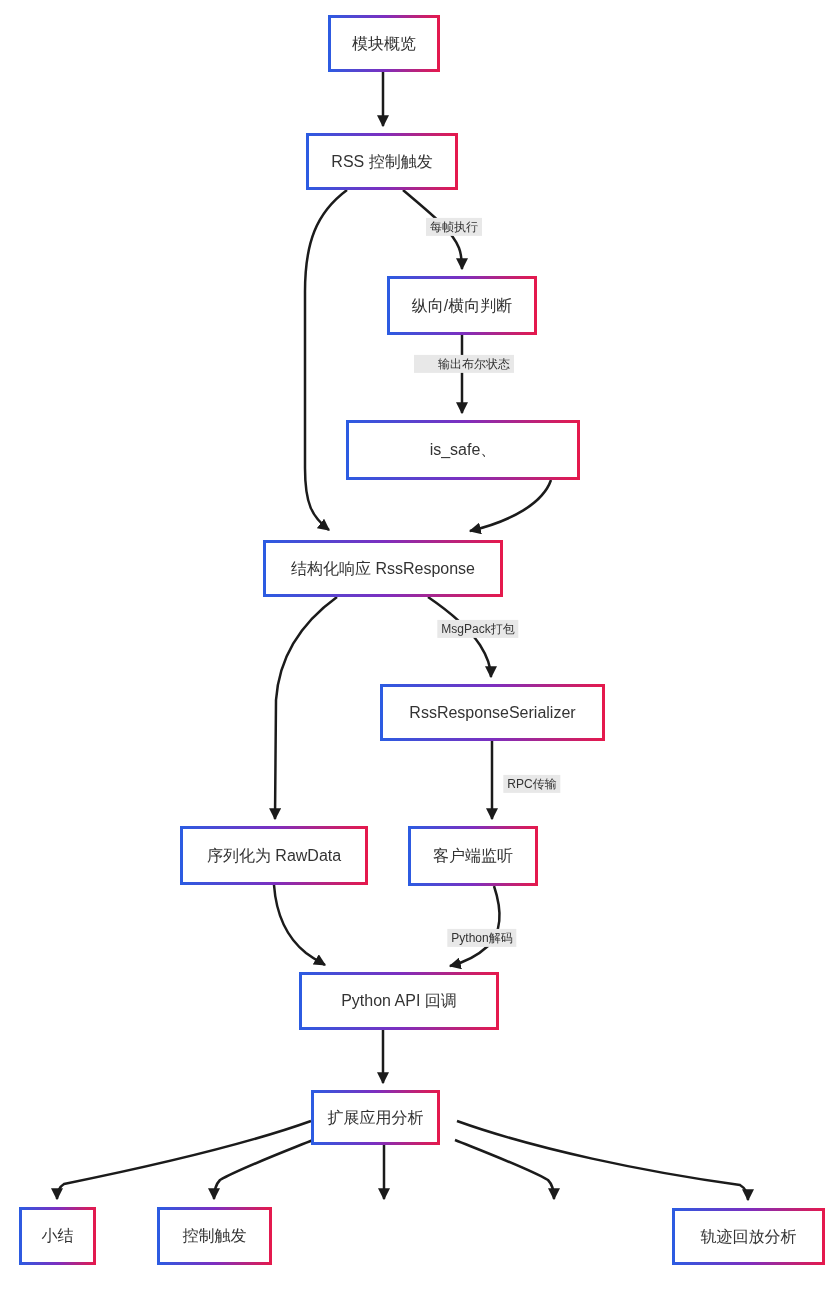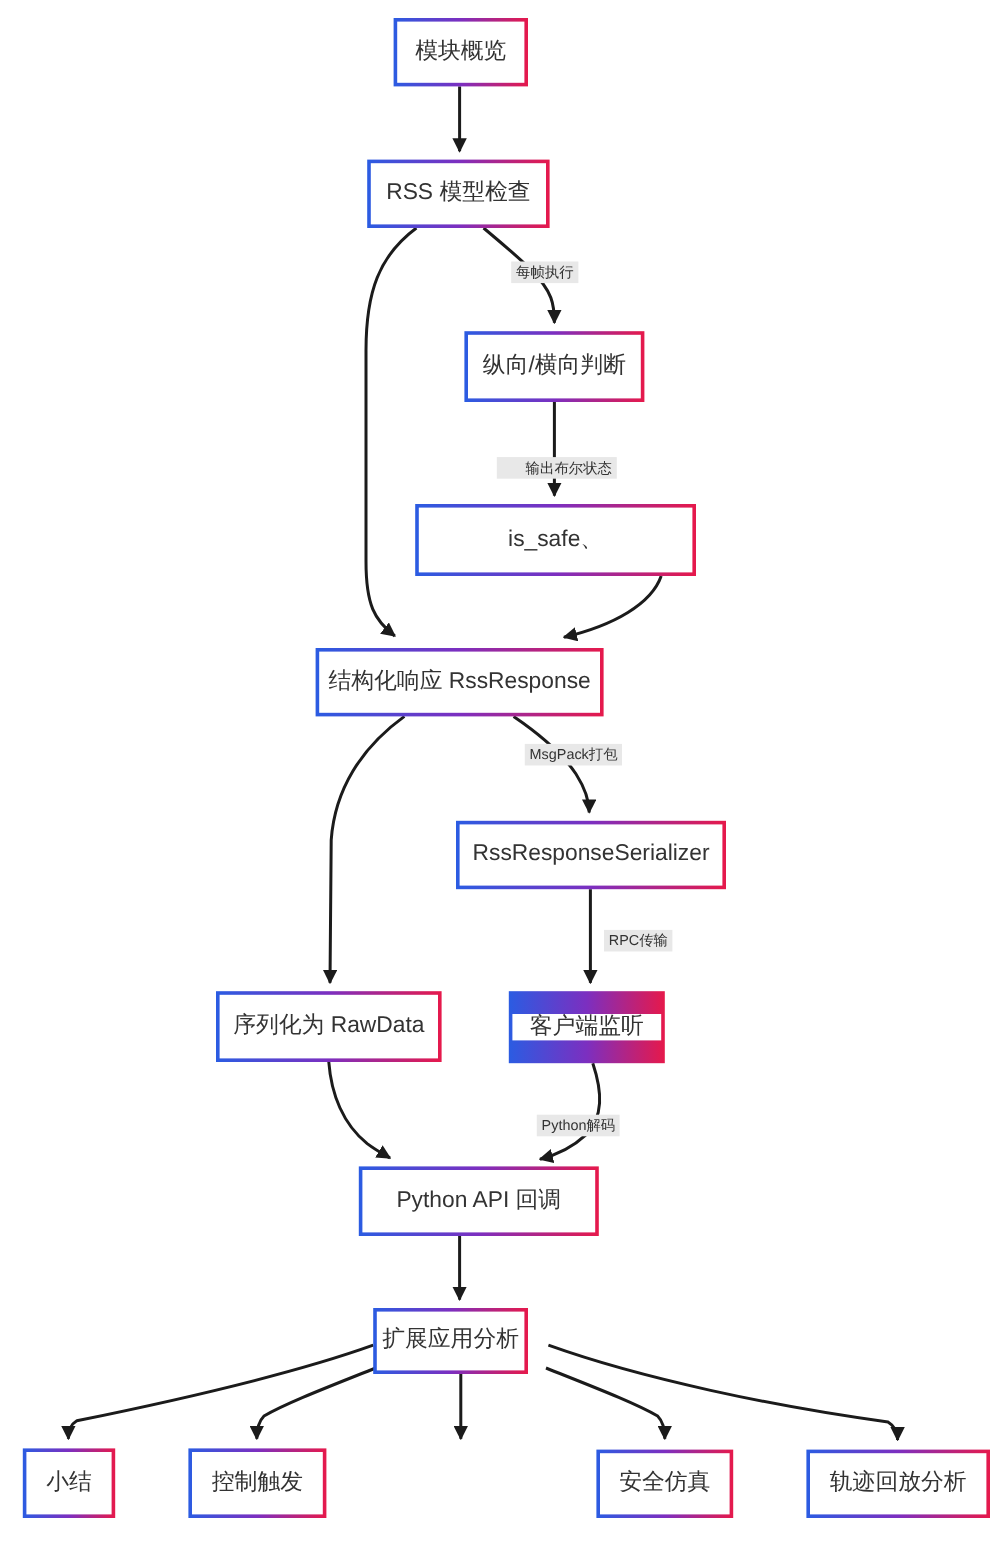--- a/index.html
+++ b/index.html
@@ -34,21 +34,21 @@
     background: linear-gradient(90deg, #2b5ce2 0%, #7c2fc0 50%, #e6194b 100%);
     display: flex;
   }
   .node-inner {
     flex: 1;
     background: #ffffff;
     display: flex;
     align-items: center;
     justify-content: center;
     color: #333333;
-    font-size: 19px;
+    font-size: 16px;
     white-space: nowrap;
     line-height: 1.2;
   }
   .edge-label {
     position: absolute;
     z-index: 3;
     transform: translate(-50%, -50%);
     background: #e8e8e8;
     color: #333333;
     font-size: 12px;
@@ -84,21 +84,21 @@
     <path class="edge" d="M384,1145 L384,1199" marker-end="url(#arrow)"></path>
     <path class="edge" d="M455,1140 C495,1156 529,1169 548,1180 C552,1184 554,1190 554,1199" marker-end="url(#arrow)"></path>
     <path class="edge" d="M457,1121 C535,1149 645,1172 740,1185 C745,1188 748,1192 748,1200" marker-end="url(#arrow)"></path>
   </svg>
 
   <div class="node" style="left:328px; top:15px; width:112px; height:57px;">
     <div class="node-inner">模块概览</div>
   </div>
 
   <div class="node" style="left:306px; top:133px; width:152px; height:57px;">
-    <div class="node-inner">RSS 模型检查</div>
+    <div class="node-inner">RSS 控制触发</div>
   </div>
 
   <div class="node" style="left:387px; top:276px; width:150px; height:59px;">
     <div class="node-inner">纵向/横向判断</div>
   </div>
 
   <div class="node" style="left:346px; top:420px; width:234px; height:60px;">
     <div class="node-inner">is_safe、</div>
   </div>
 
@@ -107,52 +107,49 @@
   </div>
 
   <div class="node" style="left:380px; top:684px; width:225px; height:57px;">
     <div class="node-inner">RssResponseSerializer</div>
   </div>
 
   <div class="node" style="left:180px; top:826px; width:188px; height:59px;">
     <div class="node-inner">序列化为 RawData</div>
   </div>
 
-  <div class="node" style="left:424px; top:826px; width:130px; height:60px;align-items:center;">
+  <div class="node" style="left:408px; top:826px; width:130px; height:60px;">
     <div class="node-inner">客户端监听</div>
   </div>
 
   <div class="node" style="left:299px; top:972px; width:200px; height:58px;">
     <div class="node-inner">Python API 回调</div>
   </div>
 
   <div class="node" style="left:311px; top:1090px; width:129px; height:55px;">
     <div class="node-inner">扩展应用分析</div>
   </div>
 
   <div class="node" style="left:19px; top:1207px; width:77px; height:58px;justify-content:flex-end;">
     <div class="node-inner">小结</div>
   </div>
 
   <div class="node" style="left:157px; top:1207px; width:115px; height:58px;">
     <div class="node-inner">控制触发</div>
   </div>
 
 
-  <div class="node" style="left:497px; top:1208px; width:114px; height:57px;">
-    <div class="node-inner">安全仿真</div>
-  </div>
 
   <div class="node" style="left:672px; top:1208px; width:153px; height:57px;">
     <div class="node-inner">轨迹回放分析</div>
   </div>
 
   <div class="edge-label" style="left:454px; top:227px;">每帧执行</div>
 
-  <div class="edge-label" style="left:464px; top:390px;padding-left:24px;">输出布尔状态</div>
+  <div class="edge-label" style="left:464px; top:364px;padding-left:24px;">输出布尔状态</div>
 
   <div class="edge-label" style="left:478px; top:629px;">MsgPack打包</div>
 
   <div class="edge-label" style="left:492px; top:784px;margin-left:40px;">RPC传输</div>
 
   <div class="edge-label" style="left:482px; top:938px;">Python解码</div>
 
 </div>
 
 </body></html>

